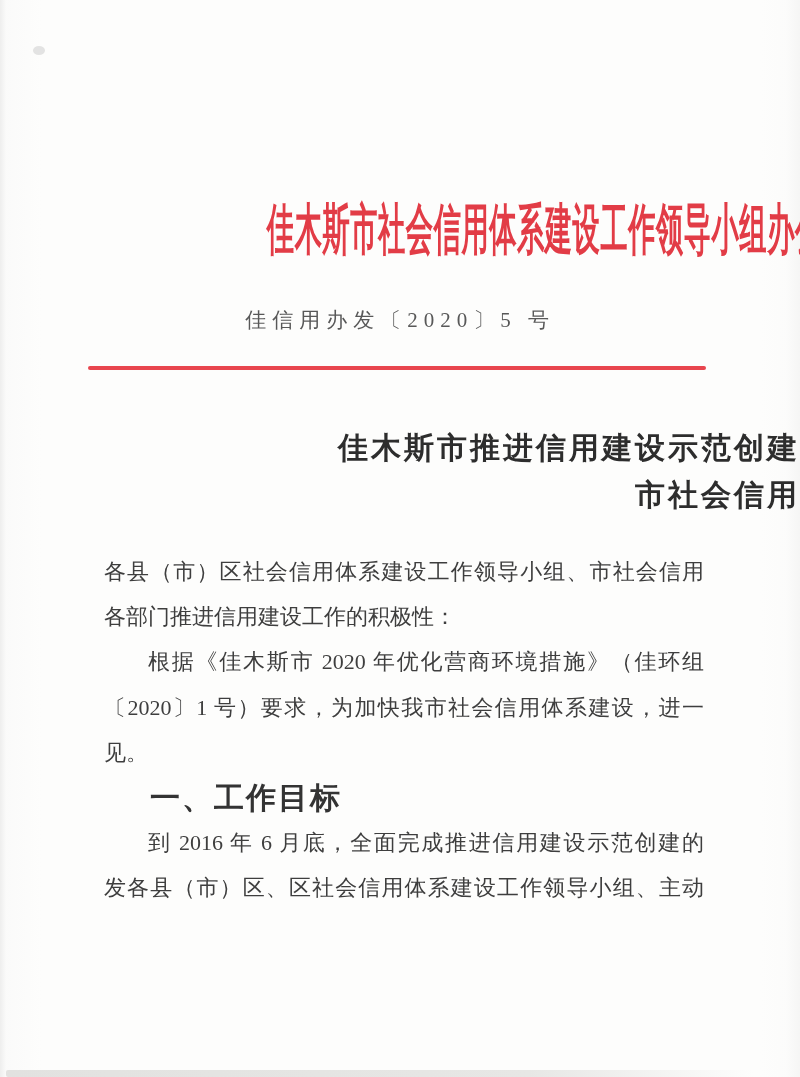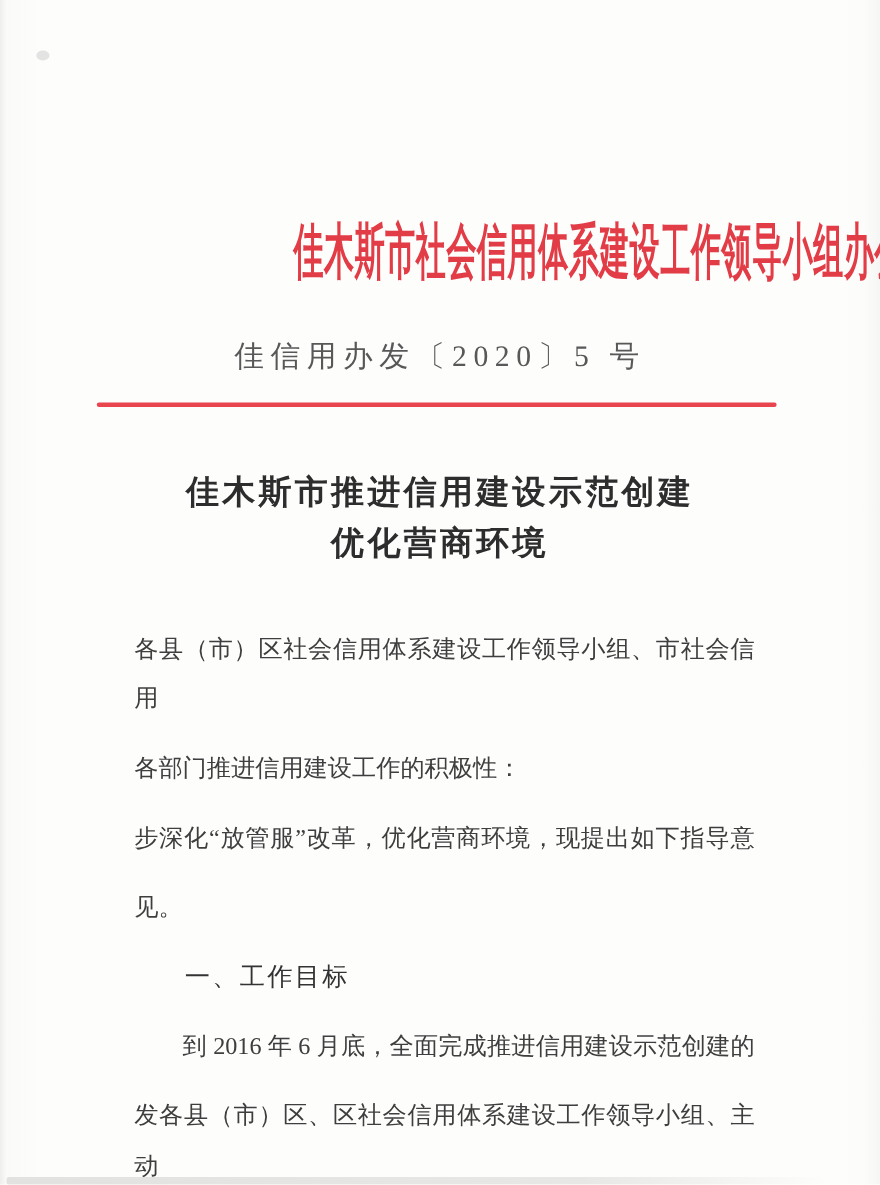--- a/index.html
+++ b/index.html
@@ -59,21 +59,21 @@
     letter-spacing: 1px;
   }
 
   
   .doc-number {
     position: absolute;
     top: 306px;
     left: 0;
     width: 100%;
     text-align: center;
-    font-size: 27px;
+    font-size: 21px;
     letter-spacing: 6px;
     color: #585858;
     font-family: "Liberation Serif", "DejaVu Serif", serif;
   }
 
   
   .red-rule {
     position: absolute;
     top: 366px;
     left: 88px;
@@ -82,58 +82,58 @@
     background: #e8454e;
     border-radius: 2px;
   }
 
   
   .doc-title {
     position: absolute;
     top: 424px;
     left: 0;
     width: 100%;
-    text-align: center;
+    text-align: right;
     font-family: "Liberation Serif", "DejaVu Serif", serif;
     font-weight: bold;
     font-size: 30px;
     line-height: 47px;
     letter-spacing: 3px;
     color: #2d2d2d;
   }
 
   
   .doc-body {
     position: absolute;
     top: 549px;
     left: 104px;
     width: 600px;
     font-size: 22px;
     line-height: 45.2px;
     color: #3e3e3e;
     font-family: "Liberation Serif", "DejaVu Serif", serif;
   }
   .doc-body p {
-    margin: 18px;
+    margin: 0;
     padding: 0;
     white-space: nowrap;
   }
   .doc-body p.just {
     white-space: normal;
     text-align: justify;
     text-align-last: justify;
     text-justify: inter-character;
   }
   .doc-body p.indent {
     text-indent: 44px;
   }
   .doc-body p.section-heading {
     font-family: "Liberation Sans", "DejaVu Sans", sans-serif;
-    font-weight: normal;
-    font-size: 23px;
+    font-weight: bold;
+    font-size: 30px;
     color: #333333;
     padding-left: 46px;
     letter-spacing: 2px;
   }
 </style>
 </head>
 <body>
 
 <div class="page">
 
@@ -142,27 +142,28 @@
   <div class="letterhead-wrap">
     <div class="letterhead">佳木斯市社会信用体系建设工作领导小组办公室文件</div>
   </div>
 
   <div class="doc-number">佳信用办发〔2020〕5 号</div>
 
   <div class="red-rule"></div>
 
   <div class="doc-title">
     <div>佳木斯市推进信用建设示范创建</div>
-    <div>优化营商环境</div>
+    <div>市社会信用</div>
   </div>
 
   <div class="doc-body">
     <p class="just">各县（市）区社会信用体系建设工作领导小组、市社会信用</p>
     <p>各部门推进信用建设工作的积极性：</p>
-    <p class="just">步深化“放管服”改革，优化营商环境，现提出如下指导意</p>
+    <p class="just indent">根据《佳木斯市 2020 年优化营商环境措施》（佳环组</p>
+    <p class="just">〔2020〕1 号）要求，为加快我市社会信用体系建设，进一</p>
     <p>见。</p>
     <p class="section-heading">一、工作目标</p>
     <p class="just indent">到 2016 年 6 月底，全面完成推进信用建设示范创建的</p>
     <p class="just">发各县（市）区、区社会信用体系建设工作领导小组、主动</p>
   </div>
 
   <div class="scan-shadow-bottom"></div>
 
 </div>
 

